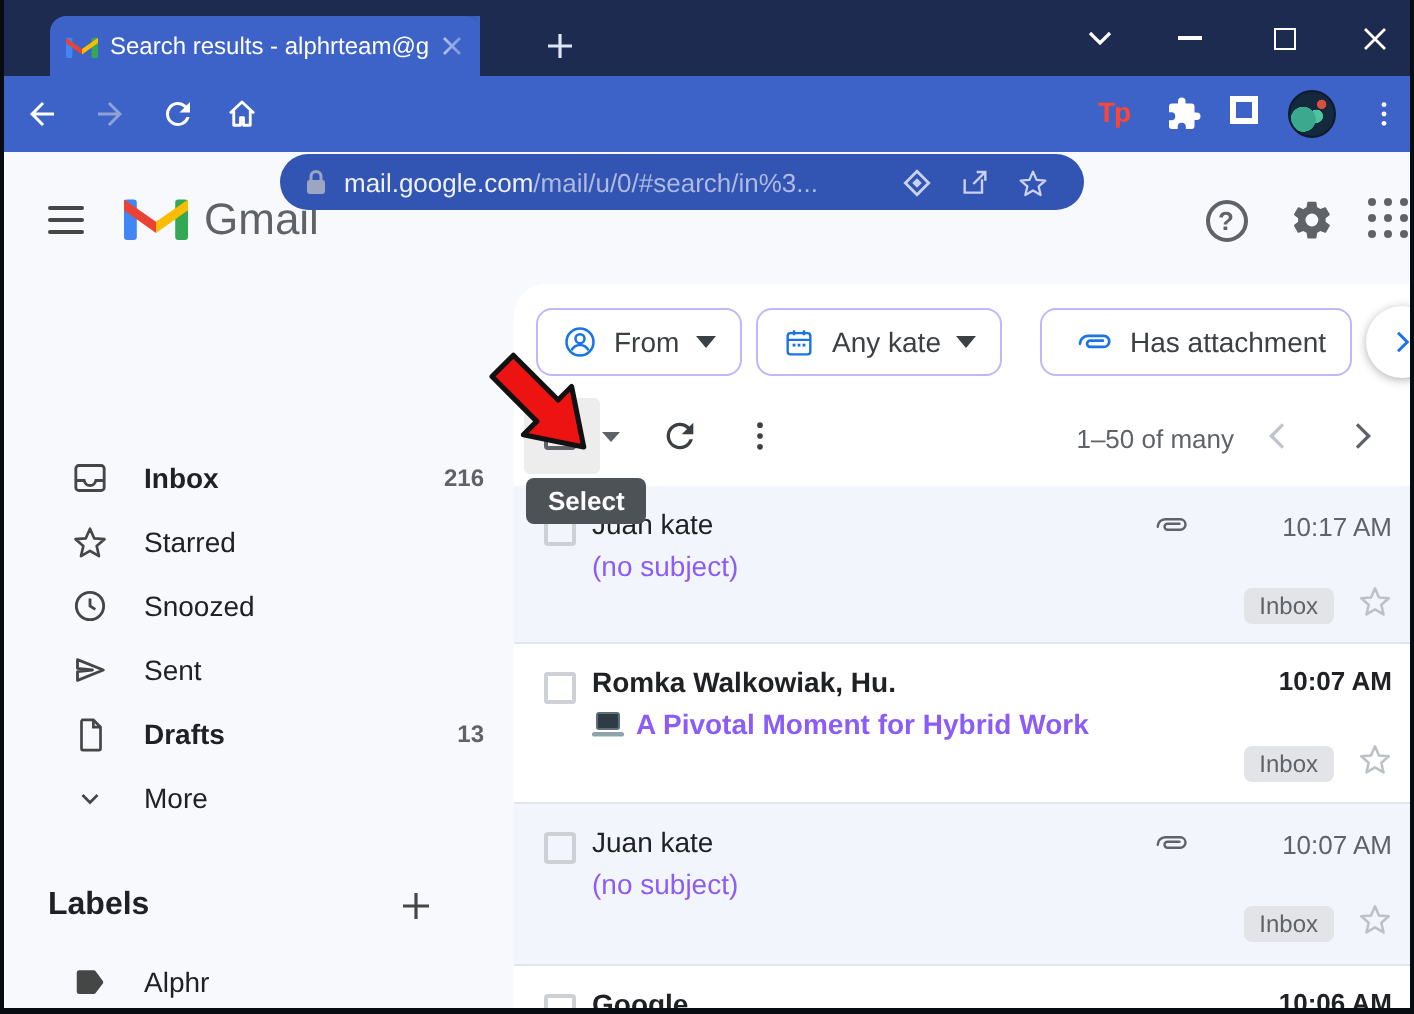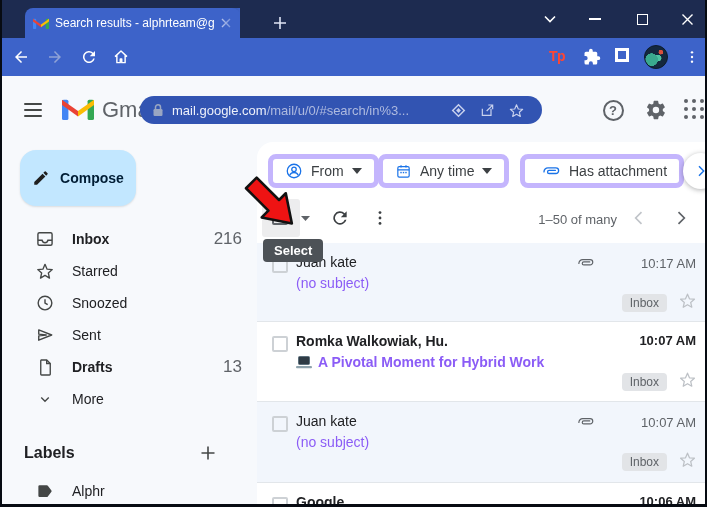--- a/index.html
+++ b/index.html
@@ -18,21 +18,21 @@
     left:25px; top:8px; width:215px; height:30px; background:#3d63c9;
     border-radius:8px 8px 0 0; display:flex; align-items:center; padding:0 8px; z-index:6;
   }
   .tab-title{ flex:1; margin:0 6px; color:#fff; font-size:12px; white-space:nowrap; overflow:hidden; position:relative; }
   .tab-fade{ position:absolute; right:0; top:0; width:26px; height:100%; background:linear-gradient(to right, rgba(61,99,201,0), #3d63c9); }
   .iconbtn{ display:flex; align-items:center; justify-content:center; }
 
   
   .btoolbar{ left:0; top:38px; width:707px; height:38px; background:#3d63c9; z-index:5; }
   .urlpill{
-    left:140px; top:58px; width:402px; height:28px; border-radius:14px; background:#3254b2;
+    left:140px; top:39px; width:402px; height:28px; border-radius:14px; background:#3254b2;
     display:flex; align-items:center; padding:0 12px; color:#eef1fa;
   }
   .url{ font-size:13px; margin-left:8px; white-space:nowrap; }
   .url .path{ color:#aebadf; }
   .ext-tp{ font-size:14px; font-weight:bold; color:#ff4633; letter-spacing:-0.5px; }
   .avatar{
     width:24px; height:24px; border-radius:50%;
     background:
       radial-gradient(circle at 72% 28%, #d94f3d 0 10%, rgba(0,0,0,0) 11%),
       radial-gradient(circle at 30% 62%, #3aa98e 0 30%, rgba(0,0,0,0) 31%),
@@ -61,31 +61,31 @@
   .compose{
     left:20px; top:150px; width:116px; height:56px; border-radius:16px; background:#c2e7ff;
     display:flex; align-items:center; justify-content:center; gap:10px;
     box-shadow:0 1px 2px rgba(60,64,67,.15); z-index:2;
   }
   .compose-label{ font-size:14px; font-weight:600; color:#001d35; }
   .navrow{ left:12px; width:236px; height:30px; display:flex; align-items:center; z-index:2; }
   .navrow .nicon{ margin-left:22px; width:22px; display:flex; justify-content:center; }
   .navrow .nlabel{ margin-left:16px; font-size:14px; color:#202124; }
   .navrow .bold{ font-weight:700; }
-  .navrow .ncount{ margin-left:auto; margin-right:6px; font-size:17px; color:#5f6368; }
+  .navrow .ncount{ margin-left:auto; margin-right:6px; font-size:12px; color:#5f6368;font-weight:bold; }
   .labels-header{ left:0; top:438px; width:248px; height:30px; display:flex; align-items:center; z-index:2;}
   .labels-title{ margin-left:24px; font-size:16px; color:#202124;font-weight:bold; }
 
   
   .mainpane{
     left:257px; top:142px; width:448px; height:365px; background:#fff;
     border-radius:16px 0 0 0; overflow:hidden; z-index:1;
   }
   .chip{
-    position:absolute; top:12px; height:34px; border:5px solid #c4b5fd; border-radius:8px; background:#fff;
+    position:absolute; top:12px; height:34px; border:1px solid #c4b5fd; border-radius:8px; background:#fff;
     display:flex; align-items:center; gap:8px; padding:0 12px; font-size:14px; color:#3c4043;
   }
   .scrollbtn{
     position:absolute; left:426px; top:11px; width:36px; height:36px; border-radius:50%; background:#fff;
     box-shadow:0 1px 5px rgba(32,33,36,.35); display:flex; align-items:center; justify-content:center;
   }
   .hoverbox{ position:absolute; left:5px; top:57px; width:38px; height:38px; background:#ededee; border-radius:3px; }
   .cb{ position:absolute; width:16px; height:16px; border:2px solid #5f6368; border-radius:2px; background:transparent; }
   .cb.light{ border-color:#cdd1d5; }
   .pagination{ position:absolute; left:230px; top:70px; width:130px; text-align:right; font-size:13px; color:#5f6368; }
@@ -274,26 +274,20 @@
         <i></i>
         <i></i>
         <i></i>
         <i></i>
         <i></i>
     </span>
   </div>
 
   <div class="abs content-bg"></div>
 
-  <div class="abs compose">
-    <svg width="18" height="18" viewBox="0 0 24 24">
-        <path d="M3 17.25V21h3.75L17.8 9.94l-3.75-3.75L3 17.25zM20.7 7.04a1 1 0 0 0 0-1.41l-2.34-2.34a1 1 0 0 0-1.41 0l-1.83 1.83 3.75 3.75 1.83-1.83z" fill="#1f1f1f"></path>
-      </svg>
-    <span class="compose-label">Compose</span>
-  </div>
 
   <div class="abs navrow" style="top:224px;">
     <span class="nicon">
       <svg width="20" height="20" viewBox="0 0 24 24">
           <rect x="3.5" y="4.5" width="17" height="15" rx="1.8" fill="none" stroke="#444746" stroke-width="1.7"></rect>
           <path d="M3.5 13.5h5c.4 1.8 1.8 3 3.5 3s3.1-1.2 3.5-3h5" fill="none" stroke="#444746" stroke-width="1.7"></path>
         </svg>
     </span>
     <span class="nlabel bold">Inbox</span>
     <span class="ncount">216</span>
@@ -375,21 +369,21 @@
     <div class="chip" style="left:121px;">
       <svg width="17" height="17" viewBox="0 0 24 24">
         <rect x="4" y="5" width="16" height="15" rx="2" fill="none" stroke="#1a73e8" stroke-width="1.7"></rect>
         <line x1="4" y1="9.8" x2="20" y2="9.8" stroke="#1a73e8" stroke-width="1.7"></line>
         <line x1="8.5" y1="3" x2="8.5" y2="6.5" stroke="#1a73e8" stroke-width="1.7"></line>
         <line x1="15.5" y1="3" x2="15.5" y2="6.5" stroke="#1a73e8" stroke-width="1.7"></line>
         <rect x="7.5" y="12.5" width="2" height="2" fill="#1a73e8"></rect>
           <rect x="11" y="12.5" width="2" height="2" fill="#1a73e8"></rect>
           <rect x="14.5" y="12.5" width="2" height="2" fill="#1a73e8"></rect>
       </svg>
-      <span>Any time</span>
+      <span>Any kate</span>
       <svg width="10" height="6" viewBox="0 0 10 6">
           <polygon points="0,0 10,0 5,6" fill="#3c4043"></polygon>
         </svg>
     </div>
     <div class="chip" style="left:263px;padding-left:17px;">
       <svg width="19" height="19" viewBox="0 0 24 24">
         <path d="M2.5 12.5a5 5 0 0 1 5-5H17.5a3.5 3.5 0 0 1 0 7H9a2 2 0 0 1 0-4h8" fill="none" stroke="#1a73e8" stroke-width="1.7" stroke-linecap="round"></path>
       </svg>
       <span>Has attachment</span>
     </div>

